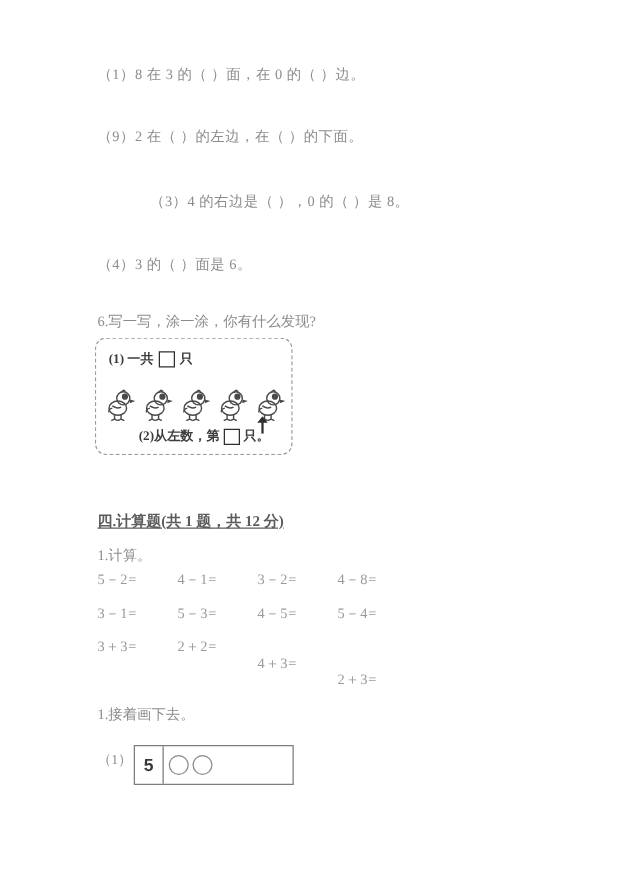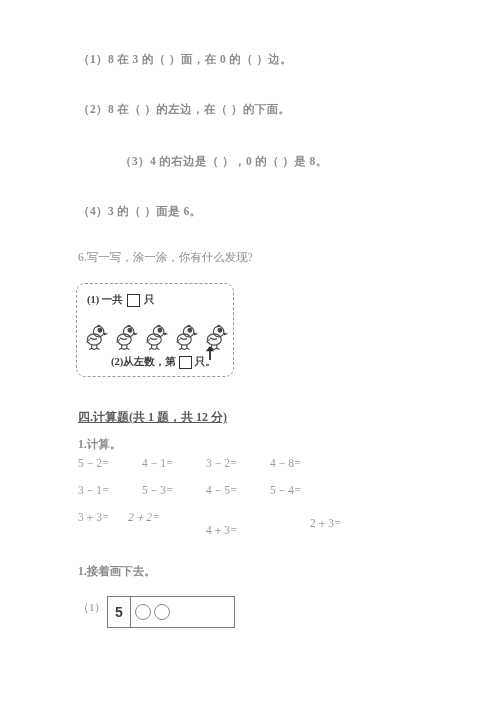--- a/index.html
+++ b/index.html
@@ -25,21 +25,20 @@
   }
 
   
   .fill-line {
     position: absolute;
     left: 78px;
     font-size: 11.5px;
     letter-spacing: 0.4px;
     color: #8c8c8c;
     white-space: nowrap;
-    font-weight: bold;
   }
   .q-head {
     position: absolute;
     left: 78px;
     font-size: 11.5px;
     color: #8c8c8c;
     white-space: nowrap;
   }
   .section-head {
     position: absolute;
@@ -49,28 +48,27 @@
     color: #5c5c5c;
     white-space: nowrap;
     text-decoration: underline;
   }
   .sub-head {
     position: absolute;
     left: 78px;
     font-size: 11.5px;
     color: #8c8c8c;
     white-space: nowrap;
-    font-weight: bold;
   }
 
   
   .illus-box {
     position: absolute;
     left: 76px;
-    top: 283px;
+    top: 270px;
     width: 158px;
     height: 94px;
     border: 1.5px dashed #9a9a9a;
     border-radius: 9px;
     box-sizing: border-box;
     background: #fff;
   }
   .illus-line1 {
     position: absolute;
     left: 10px;
@@ -180,21 +178,21 @@
     border-radius: 50%;
     box-sizing: border-box;
   }
 </style>
 </head>
 <body>
 
 <div class="page">
 
   <div class="fill-line" style="top:52px;">（1）8 在 3 的（        ）面，在 0 的（        ）边。</div>
-  <div class="fill-line" style="top:102px;">（2）8 在（        ）的左边，在（        ）的下面。</div>
+  <div class="fill-line" style="top:102px;">（9）2 在（        ）的左边，在（        ）的下面。</div>
   <div class="fill-line" style="top:154px;margin-left:42px;">（3）4 的右边是（        ），0 的（        ）是 8。</div>
   <div class="fill-line" style="top:204px;">（4）3 的（        ）面是 6。</div>
 
   <div class="q-head" style="top:250px;">6.写一写，涂一涂，你有什么发现?</div>
 
   <div class="illus-box">
 
     <div class="illus-line1">
       <span>(1) 一共</span>
       <span class="ansbox"></span>
@@ -287,23 +285,23 @@
   <div class="calc-item" style="left:142px; top:456px;">4－1=</div>
   <div class="calc-item" style="left:206px; top:456px;">3－2=</div>
   <div class="calc-item" style="left:270px; top:456px;">4－8=</div>
 
   <div class="calc-item" style="left:78px;  top:483px;">3－1=</div>
   <div class="calc-item" style="left:142px; top:483px;">5－3=</div>
   <div class="calc-item" style="left:206px; top:483px;">4－5=</div>
   <div class="calc-item" style="left:270px; top:483px;">5－4=</div>
 
   <div class="calc-item" style="left:78px;  top:510px;">3＋3=</div>
-  <div class="calc-item" style="left:128px; top:510px;font-style:italic;">2＋2=</div>
+  <div class="calc-item" style="left:142px; top:510px;">2＋2=</div>
   <div class="calc-item" style="left:206px; top:510px;margin-top:13px;">4＋3=</div>
-  <div class="calc-item" style="left:270px; top:516px;margin-left:40px;">2＋3=</div>
+  <div class="calc-item" style="left:270px; top:536px;">2＋3=</div>
 
   <div class="sub-head" style="top:564px;">1.接着画下去。</div>
 
   <div class="draw-label">（1）</div>
 
   <div class="draw-box">
     <div class="draw-cell-num">5</div>
     <div class="draw-cell-shapes">
       <div class="circ"></div>
       <div class="circ"></div>

